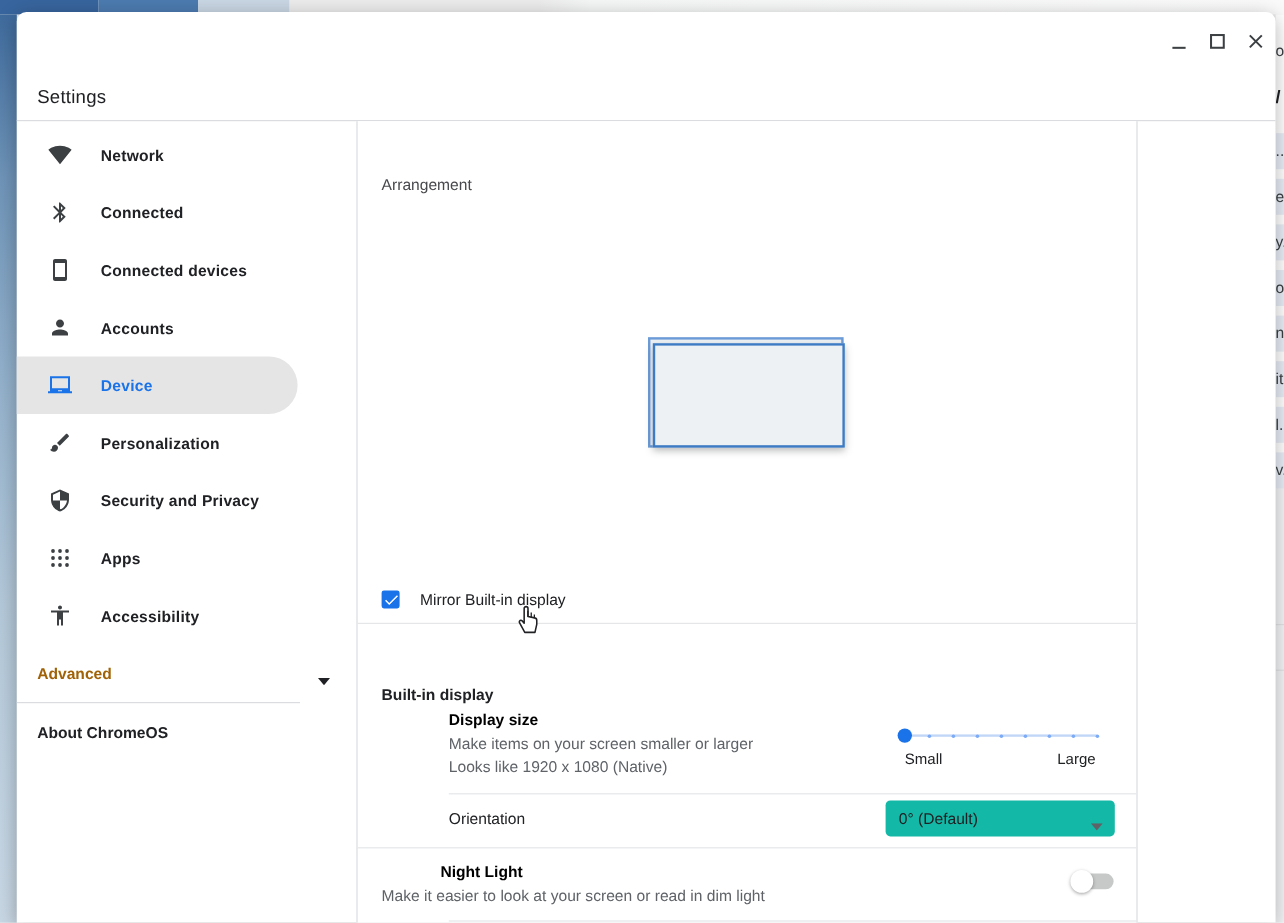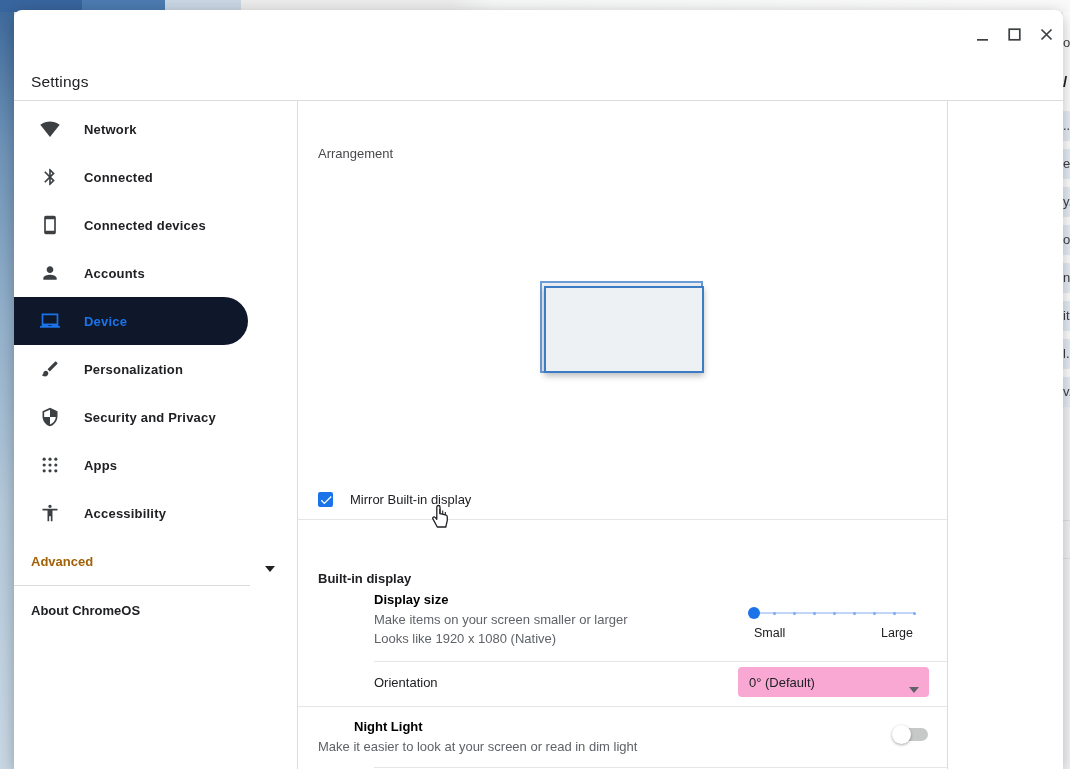--- a/index.html
+++ b/index.html
@@ -43,21 +43,21 @@
   .searchbar .ph { margin-left:18px; font-size:14px; color:#5f6368; }
 
   .toolbar-divider { position:absolute; left:0; top:90px; width:100%; height:1px; background:#dadce0; }
 
   
   .sidebar { position:absolute; left:0; top:91px; width:283px; bottom:0; padding-top:4px; }
   .sb-item { height:48px; display:flex; align-items:center; padding-left:26px; cursor:pointer; }
   .sb-item .sb-icon { width:20px; height:20px; color:#3c4043; flex:0 0 20px; }
   .sb-item .sb-icon svg { width:20px; height:20px; display:block; fill:currentColor; }
   .sb-item .sb-label { margin-left:24px; font-size:13px; font-weight:bold; color:#202124; letter-spacing:.2px; }
-  .sb-item.selected { width:234px; background:#0f172a; border-radius:0 24px 24px 0;text-align:center; }
+  .sb-item.selected { width:234px; background:#e5e5e5; border-radius:0 24px 24px 0;text-align:center; }
   .sb-item.selected .sb-icon, .sb-item.selected .sb-label { color:#1a73e8; }
 
   .advanced-row { height:48px; display:flex; align-items:center; justify-content:space-between;
                   padding-left:17px; padding-right:22px; cursor:pointer; }
   .advanced-row .adv-label { font-size:13px; font-weight:bold; color:#a16207; }
   .advanced-row .caret { width:10px; height:6px; }
   .sb-divider { height:1px; background:#dadce0; margin:0 47px 0 0; }
   .about-row { height:48px; display:flex; align-items:center; padding-left:17px; cursor:pointer; }
   .about-row .about-label { font-size:13px; font-weight:bold; color:#202124; }
 
@@ -97,26 +97,26 @@
   .ds-res   { left:76px; top:530px; }
 
   .slider { position:absolute; left:450px; top:506px; width:172px; height:12px; cursor:pointer; }
   .slider .track { position:absolute; left:6px; right:6px; top:5px; height:2px; background:#c2d7f8; }
   .slider .tick { position:absolute; top:4.5px; width:3px; height:3px; border-radius:50%; background:#7baaf7; }
   .slider .knob { position:absolute; top:0; width:12px; height:12px; border-radius:50%; background:#1a73e8; }
   .slider-min { position:absolute; left:456px; top:525px; font-size:12.5px; color:#202124; }
   .slider-max { position:absolute; right:34px; top:525px; font-size:12.5px; color:#202124; }
 
   .orient-label { position:absolute; left:76px; top:574px; font-size:13px; color:#202124; }
-  .dropdown { position:absolute; left:440px; top:566px; width:191px; height:30px; background:#f9a8d4;
+  .dropdown { position:absolute; left:440px; top:566px; width:191px; height:30px; background:#14b8a6;
               border-radius:4px; display:flex; align-items:center; cursor:pointer; }
   .dropdown .dd-value { margin-left:11px; font-size:13px; color:#202124; }
   .dropdown .dd-caret { position:absolute; right:10px; top:12px; width:10px; height:6px; }
 
-  .nl-title { left:23px; top:618px;padding-left:33px; }
+  .nl-title { left:36px; top:618px;padding-left:33px; }
   .nl-desc  { left:20px; top:638px; }
 
   .toggle { position:absolute; left:594px; top:624px; width:36px; height:20px; cursor:pointer; }
   .toggle .tg-track { position:absolute; left:4px; top:3px; width:32px; height:13px; border-radius:7px; background:#c6c9c8; }
   .toggle .tg-knob { position:absolute; left:0; top:0; width:19px; height:19px; border-radius:50%; background:#fff;
                      box-shadow:0 1px 3px rgba(0,0,0,.35); }
 </style>
 </head>
 <body>
 

